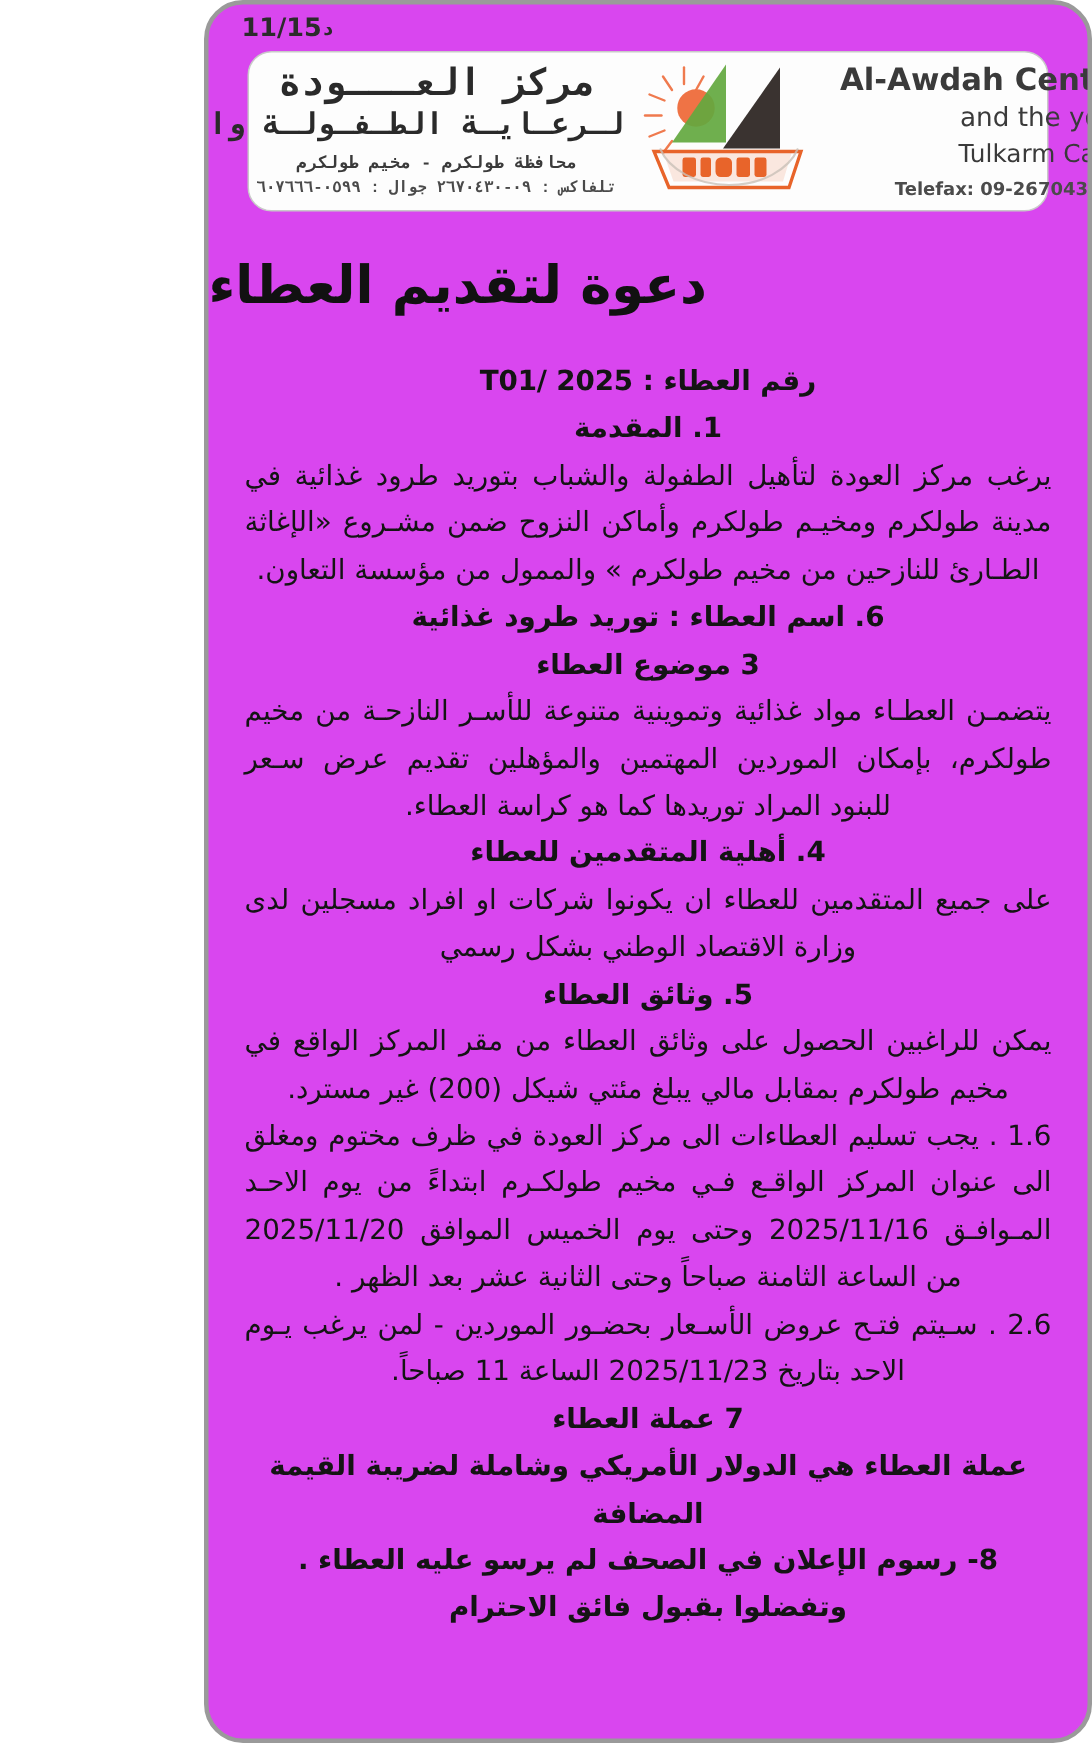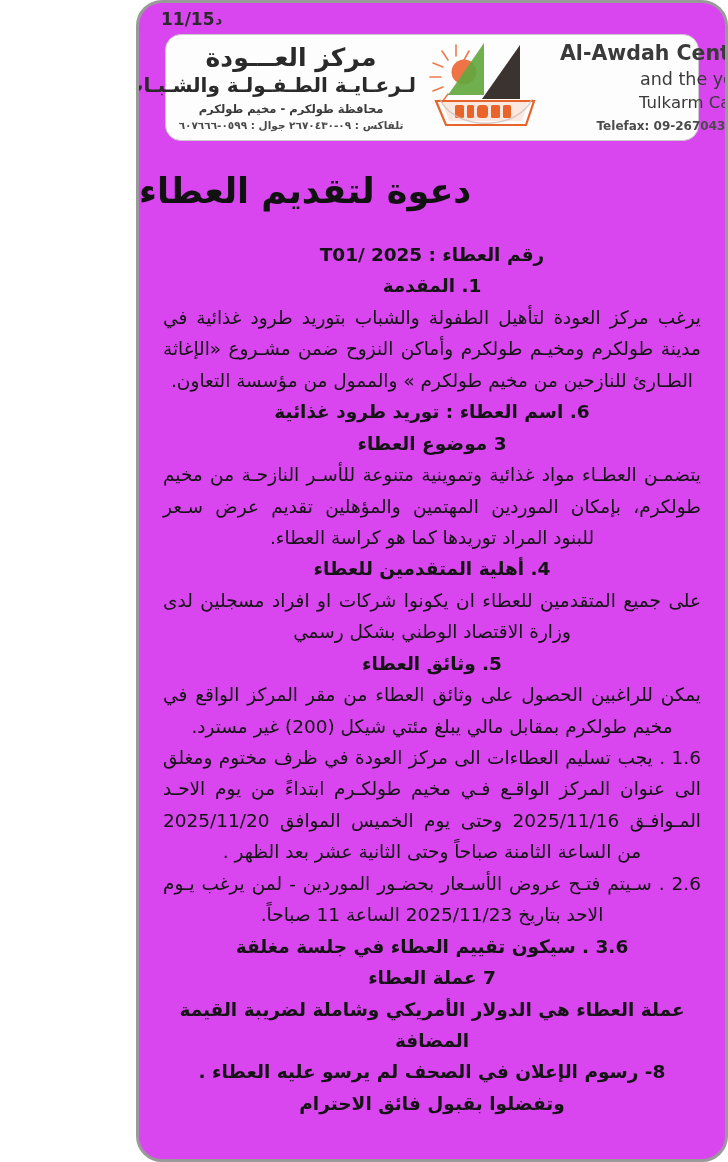--- a/index.html
+++ b/index.html
@@ -60,20 +60,21 @@
     align-items: center;
     background: #fdfdfd;
   }
 
   .lh-arabic {
     width: 250px;
     text-align: center;
     padding-right: 6px;
     direction: rtl;
     color: #2a2a2a;
+    font-family: Liberation Mono, monospace;
   }
   .lh-ar-l1 {
     font-size: 25px;
     font-weight: 700;
     letter-spacing: 2px;
     line-height: 1.1;
     white-space: nowrap;
   }
   .lh-ar-l2 {
     font-size: 20px;
@@ -252,21 +253,20 @@
         <p class="line justify">يرغب مركز العودة لتأهيل الطفولة والشباب بتوريد طرود غذائية في مدينة طولكرم ومخيـم طولكرم وأماكن النزوح ضمن مشـروع «الإغاثة الطـارئ للنازحين من مخيم طولكرم » والممول من مؤسسة التعاون.</p>
         <p class="line center">6. اسم العطاء    :  توريد طرود غذائية</p>
         <p class="line center">3 موضوع العطاء</p>
         <p class="line justify">يتضمـن العطـاء مواد غذائية وتموينية متنوعة للأسـر النازحـة من مخيم طولكرم، بإمكان الموردين المهتمين والمؤهلين تقديم عرض سـعر للبنود المراد توريدها كما هو كراسة العطاء.</p>
         <p class="line center">4. أهلية المتقدمين للعطاء</p>
         <p class="line justify">على جميع المتقدمين للعطاء ان يكونوا شركات او افراد مسجلين لدى وزارة الاقتصاد الوطني بشكل رسمي</p>
         <p class="line center">5. وثائق العطاء</p>
         <p class="line justify">يمكن للراغبين الحصول على وثائق العطاء من مقر المركز الواقع في مخيم طولكرم بمقابل مالي يبلغ مئتي شيكل (200) غير مسترد.</p>
         <p class="line justify">1.6 . يجب تسليم العطاءات الى مركز العودة في ظرف مختوم ومغلق الى عنوان المركز الواقـع فـي مخيم طولكـرم ابتداءً من يوم الاحـد المـوافـق 2025/11/16 وحتى يوم الخميس الموافق 2025/11/20 من الساعة الثامنة صباحاً وحتى الثانية عشر بعد الظهر .</p>
         <p class="line justify">2.6 . سـيتم فتـح عروض الأسـعار بحضـور الموردين - لمن يرغب يـوم الاحد بتاريخ 2025/11/23 الساعة 11 صباحاً.</p>
-        <p class="line center">3.6 . سيكون تقييم العطاء في جلسة مغلقة</p>
         <p class="line center">7 عملة العطاء</p>
         <p class="line center">عملة العطاء هي الدولار الأمريكي وشاملة لضريبة القيمة المضافة</p>
         <p class="line center">8- رسوم الإعلان في الصحف  لم يرسو عليه العطاء .</p>
         <p class="line center">وتفضلوا بقبول فائق الاحترام</p>
       </div>
   </div>
 
 </div>
 
 </body></html>

